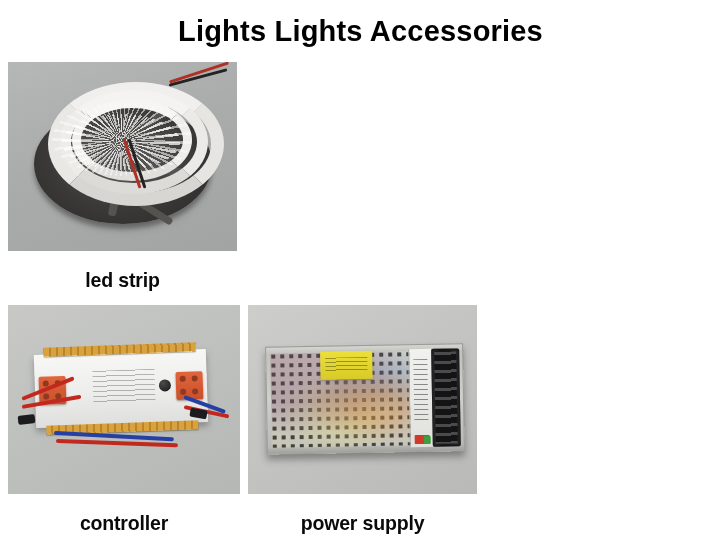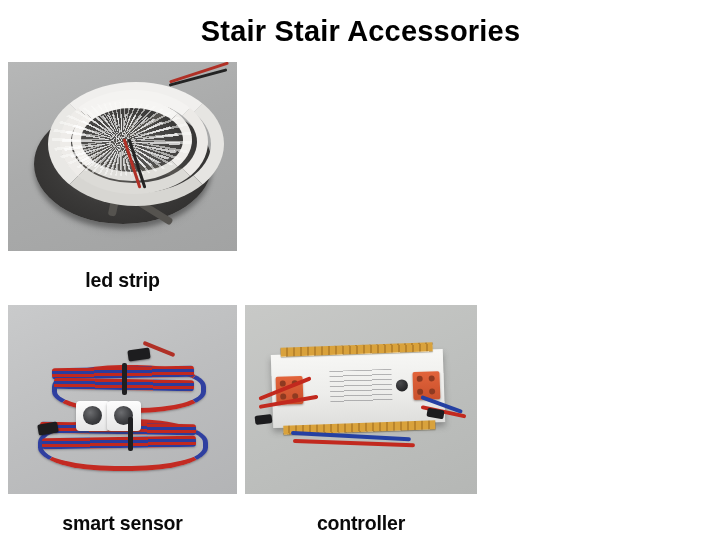--- a/index.html
+++ b/index.html
@@ -319,21 +319,21 @@
     background:#cf3a2c; border-radius:1px;
   }
   .psu-gnd {
     position:absolute; right:33px; bottom:7px; width:7px; height:8px;
     background:#3e9e3c; border-radius:1px;
   }
 </style>
 </head>
 <body>
 
-<h1 class="page-title">Stair Stair Accessories</h1>
+<h1 class="page-title">Lights Lights Accessories</h1>
 
 <div class="grid">
 
   <div class="grid-row">
 
     <div class="cell">
       <div class="photo ph-reel">
         <div class="reel-shadow"></div>
         <div class="reel-disc"></div>
         <div class="reel-spoke" style="left:110px;top:55px;width:8px;height:100px;transform:rotate(12deg);"></div>
@@ -351,38 +351,20 @@
         <div class="wire-blk" style="left:103px;top:100px;width:52px;height:3px;transform:rotate(72deg);"></div>
       </div>
       <div class="caption">led strip</div>
     </div>
 
 
   </div>
 
   <div class="grid-row">
 
-    <div class="cell">
-      <div class="photo ph-sensor">
-        <div class="scoil" style="left:44px;top:60px;width:144px;height:38px;"></div>
-        <div class="sband" style="left:44px;top:62px;width:142px;transform:rotate(-1deg);"></div>
-        <div class="sband" style="left:46px;top:74px;width:140px;transform:rotate(1deg);"></div>
-        <div class="scoil" style="left:30px;top:114px;width:160px;height:42px;"></div>
-        <div class="sband" style="left:32px;top:118px;width:156px;transform:rotate(1deg);"></div>
-        <div class="sband" style="left:34px;top:132px;width:154px;transform:rotate(-1deg);"></div>
-        <div class="spir" style="left:68px;top:96px;"></div>
-        <div class="spir" style="left:99px;top:96px;"></div>
-        <div class="sblk" style="left:120px;top:44px;width:22px;height:11px;transform:rotate(-8deg);"></div>
-        <div class="sblk" style="left:30px;top:118px;width:20px;height:11px;transform:rotate(-10deg);"></div>
-        <div class="stie" style="left:114px;top:58px;height:32px;"></div>
-        <div class="stie" style="left:120px;top:112px;height:34px;"></div>
-        <div class="wire-red" style="left:134px;top:42px;width:34px;height:4px;transform:rotate(22deg);"></div>
-      </div>
-      <div class="caption">smart sensor</div>
-    </div>
 
     <div class="cell wide">
       <div class="photo ph-ctrl">
         <div class="ctrl-box">
           <div class="ctrl-header"></div>
           <div class="ctrl-footer"></div>
           <div class="ctrl-label"></div>
           <div class="ctrl-knob"></div>
           <div class="ctrl-term" style="left:4px;top:22px;">
             <span style="left:4px;top:4px;"></span>
@@ -402,14 +384,28 @@
         <div class="cw blue" style="left:46px;top:126px;width:120px;transform:rotate(3deg);"></div>
         <div class="cw red" style="left:48px;top:134px;width:122px;transform:rotate(2deg);"></div>
         <div class="cw blue" style="left:176px;top:90px;width:44px;transform:rotate(20deg);"></div>
         <div class="cw red" style="left:176px;top:100px;width:46px;transform:rotate(12deg);"></div>
         <div class="cconn" style="left:10px;top:110px;transform:rotate(-6deg);"></div>
         <div class="cconn" style="left:182px;top:104px;transform:rotate(10deg);"></div>
       </div>
       <div class="caption">controller</div>
     </div>
 
+    <div class="cell">
+      <div class="photo ph-psu">
+        <div class="psu-body">
+          <div class="psu-vents"></div>
+          <div class="psu-tint"></div>
+          <div class="psu-label"></div>
+          <div class="psu-side"></div>
+          <div class="psu-tb"></div>
+          <div class="psu-ce"></div>
+          <div class="psu-gnd"></div>
+        </div>
+      </div>
+      <div class="caption">power supply</div>
+    </div>
   </div>
 </div>
 
 </body></html>

